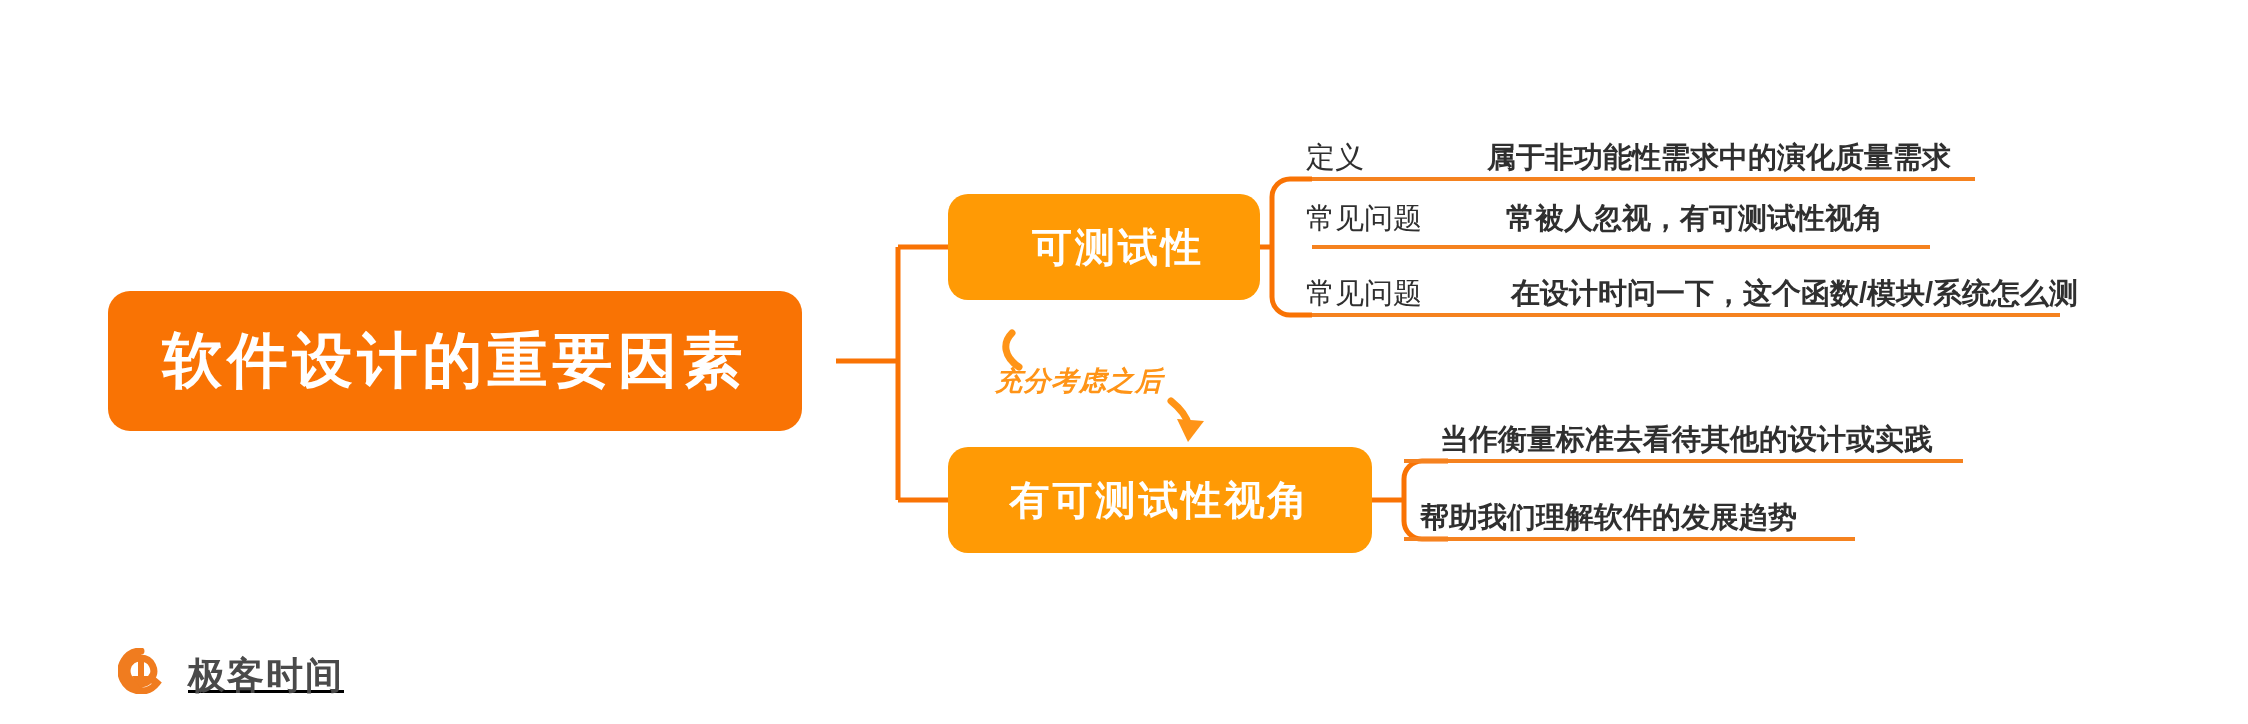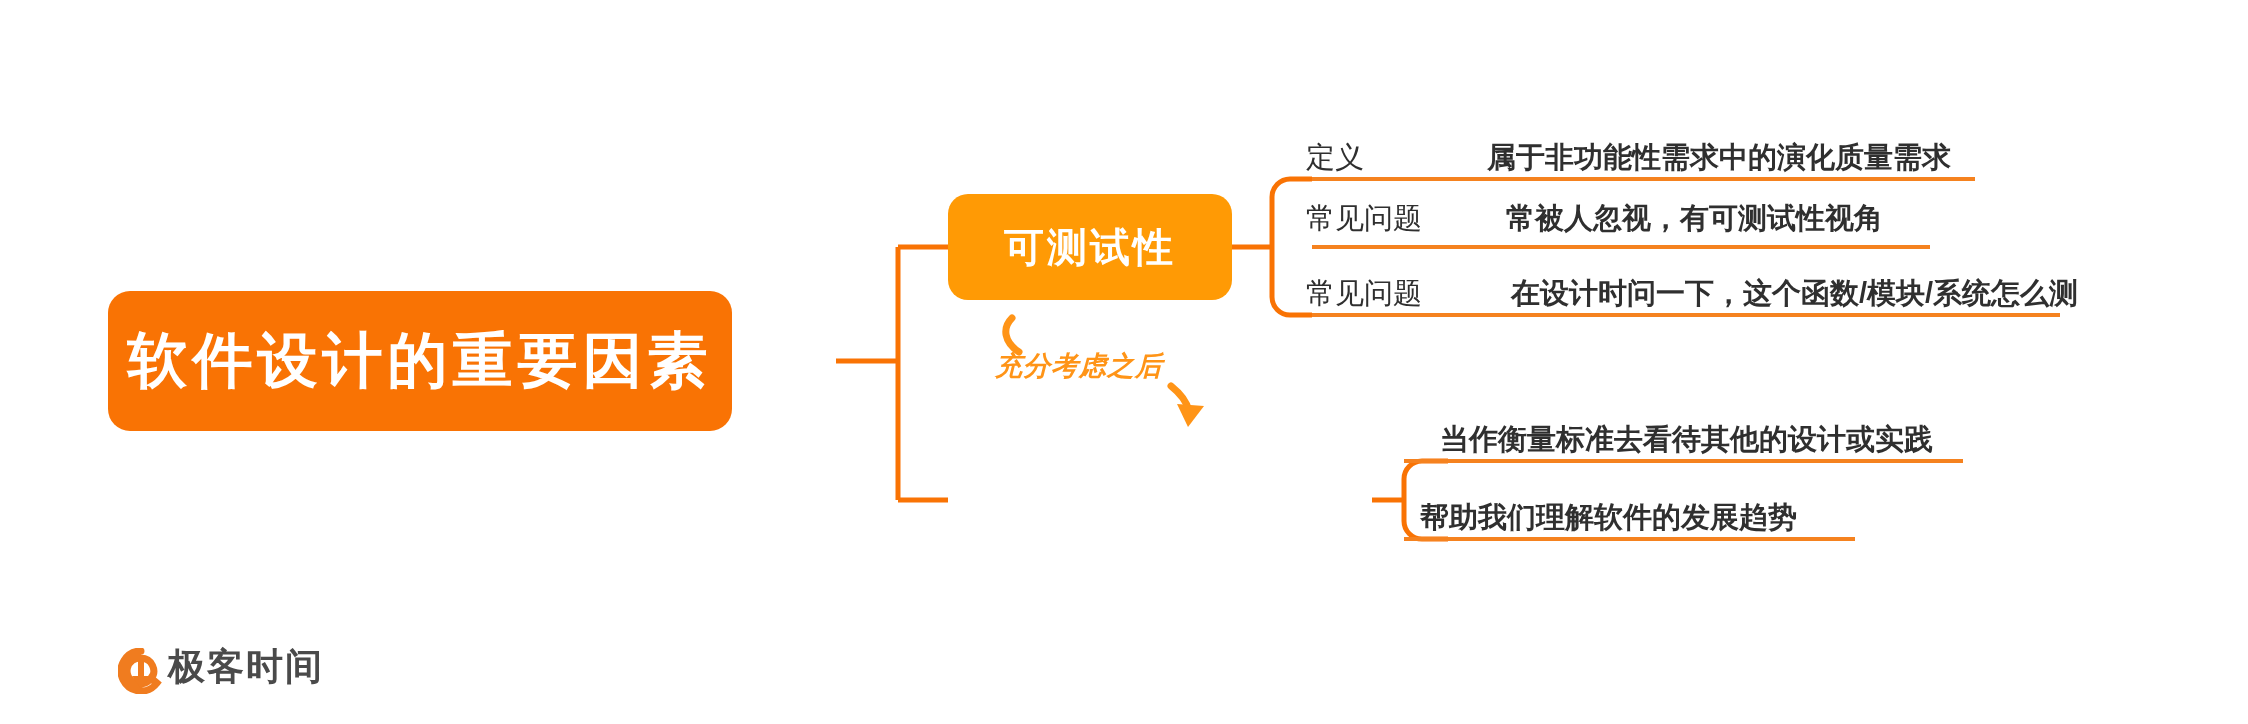--- a/index.html
+++ b/index.html
@@ -26,21 +26,21 @@
     width: 2248px;
     height: 724px;
     pointer-events: none;
   }
 
   
   .root-node {
     position: absolute;
     left: 108px;
     top: 291px;
-    width: 624px;
+    width: 694px;
     height: 140px;
     background: #F97304;
     border-radius: 22px;
     display: flex;
     align-items: center;
     justify-content: center;
   }
   .root-label {
     color: #ffffff;
     font-size: 60px;
@@ -65,20 +65,21 @@
     font-weight: bold;
     letter-spacing: 3px;
     line-height: 1;
     white-space: nowrap;
   }
   #branch-testability {
     left: 948px;
     top: 194px;
     width: 284px;
     height: 106px;
+    padding-left: 28px;
   }
   #branch-viewpoint {
     left: 948px;
     top: 447px;
     width: 424px;
     height: 106px;
   }
 
   
   .leaf-row {
@@ -98,21 +99,21 @@
     font-size: 29px;
     color: #2f2f2f;
     font-weight: bold;
     line-height: 1;
   }
 
   
   #annotation-group {
     position: absolute;
     left: 985px;
-    top: 312px;
+    top: 327px;
     width: 240px;
     height: 120px;
   }
   #annotation-text {
     position: absolute;
     left: 10px;
     top: 36px;
     font-size: 27px;
     font-weight: bold;
     font-style: italic;
@@ -127,22 +128,23 @@
     width: 240px;
     height: 120px;
   }
 
   
   #logo {
     position: absolute;
     left: 118px;
     top: 648px;
     display: flex;
-    align-items: flex-start;
-    gap: 4px;
+    align-items: flex-end;
+    gap: 24px;
+    text-decoration: underline;
   }
   #logo-mark {
     width: 46px;
     height: 46px;
   }
   #logo-text {
     font-size: 37px;
     font-weight: bold;
     color: #4a4a4a;
     letter-spacing: 2px;
@@ -199,20 +201,23 @@
   <div class="leaf-row" style="left:1306px; top:196px;align-items:center;">
     <span class="leaf-key" style="width:200px; display:inline-block;">常见问题</span>
     <span class="leaf-val">常被人忽视，有可测试性视角</span>
   </div>
 
   <div class="leaf-row" style="left:1306px; top:264px;">
     <span class="leaf-key" style="width:205px; display:inline-block;">常见问题</span>
     <span class="leaf-val">在设计时问一下，这个函数/模块/系统怎么测</span>
   </div>
 
+  <div class="branch-node" id="branch-viewpoint">
+    <span class="branch-label">有可测试性视角</span>
+  </div>
 
   <div class="leaf-row" style="left:1440px; top:410px;align-items:flex-end;">
     <span class="leaf-val">当作衡量标准去看待其他的设计或实践</span>
   </div>
 
   <div class="leaf-row" style="left:1420px; top:488px;">
     <span class="leaf-val">帮助我们理解软件的发展趋势</span>
   </div>
 
   <div id="annotation-group">

